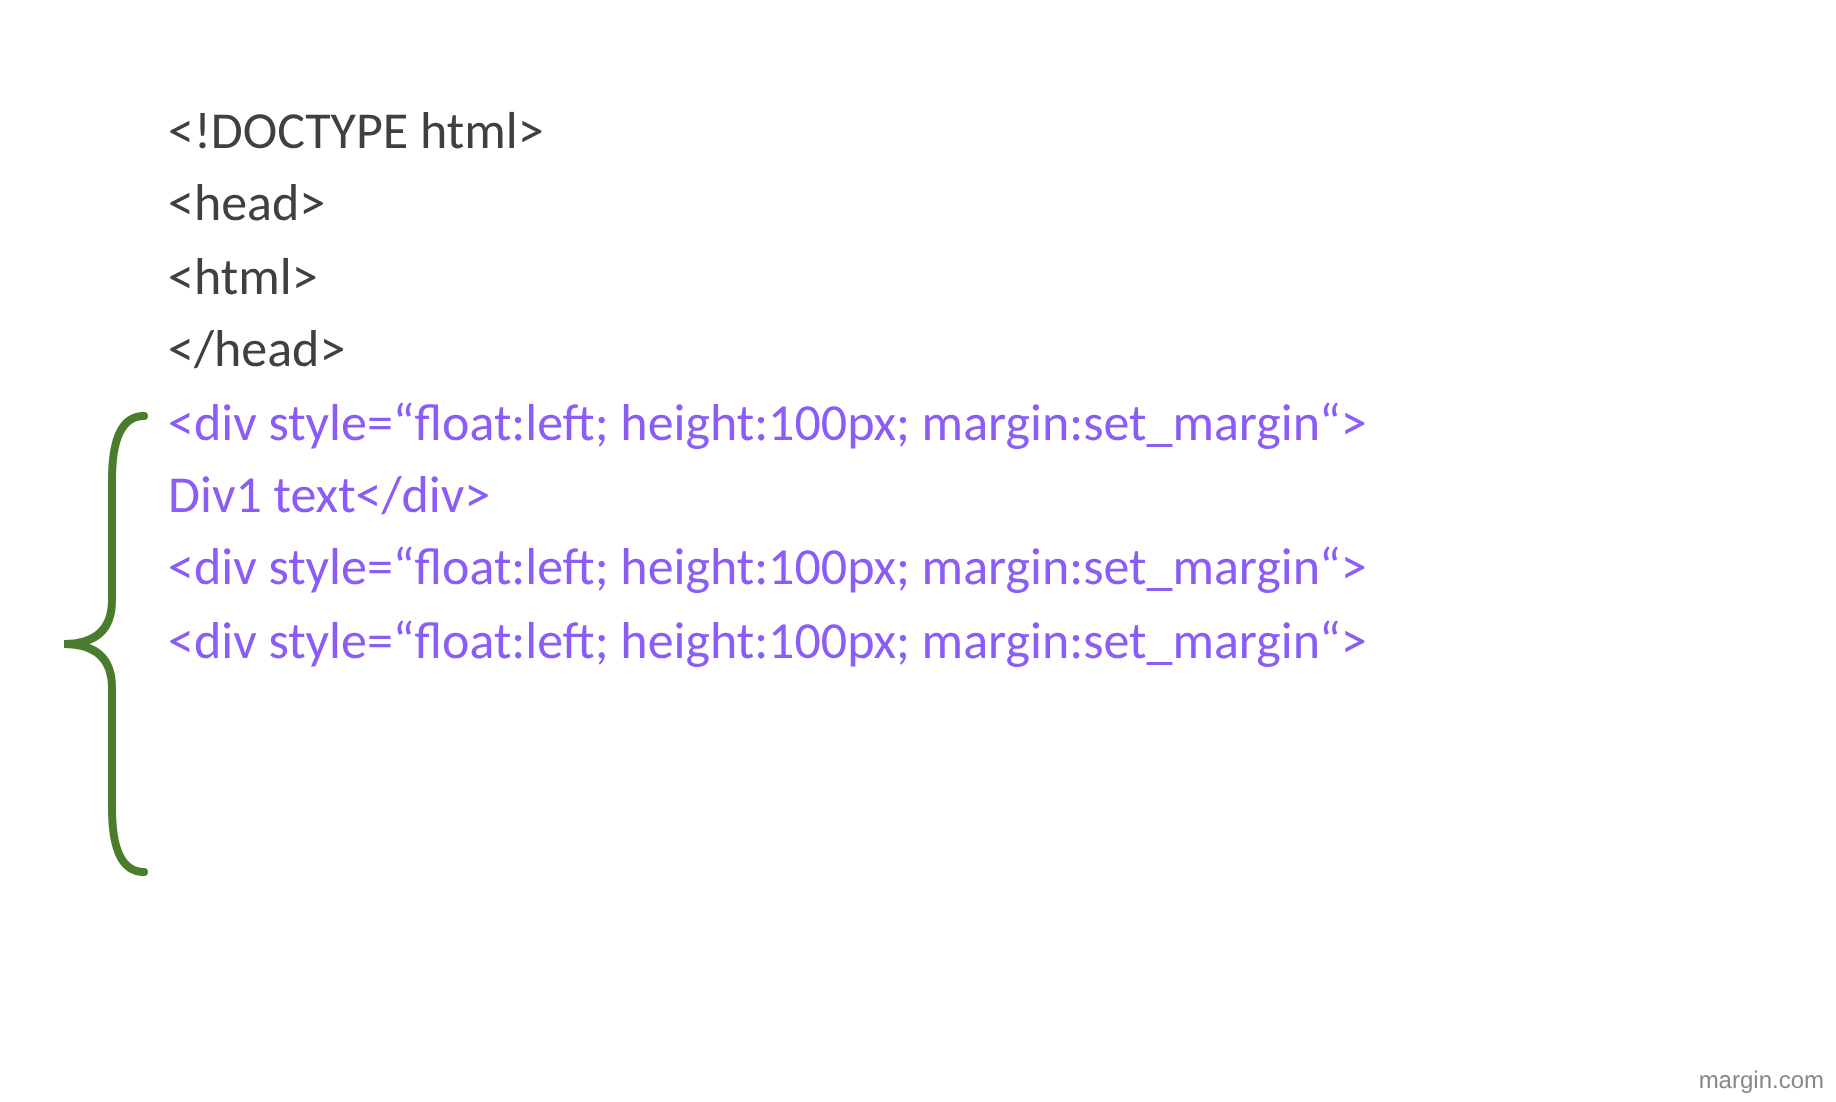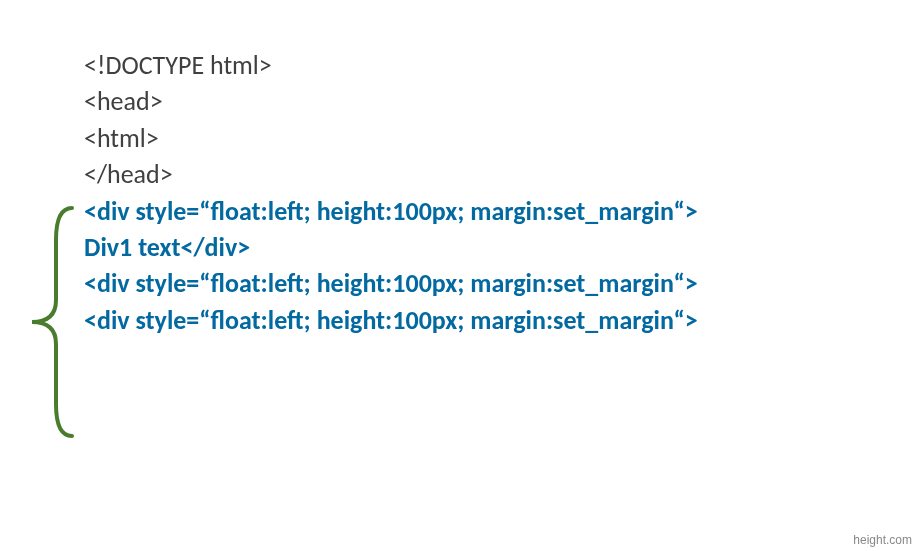--- a/index.html
+++ b/index.html
@@ -17,21 +17,21 @@
     position: absolute;
     left: 84px;
     top: 18px;
     line-height: 1.4;
     margin-top: 29px;
   }
   .line {
     white-space: nowrap;
   }
   .gray { color: #404040; }
-  .green { color: #0369a1; font-weight: bold; }
+  .green { color: #8b5cf6; }
   .bracket {
     position: absolute;
     left: 24px;
     top: 204px;
     width: 54px;
     height: 236px;
   }
   .bracket svg {
     width: 100%;
     height: 100%;
@@ -65,13 +65,13 @@
   <div class="line gray">&lt;!DOCTYPE html&gt;</div>
   <div class="line gray">&lt;head&gt;</div>
   <div class="line gray">&lt;html&gt;</div>
   <div class="line gray">&lt;/head&gt;</div>
   <div class="line green">&lt;div style=“float:left; height:100px; margin:set_margin“&gt;</div>
   <div class="line green">Div1 text&lt;/div&gt;</div>
   <div class="line green">&lt;div style=“float:left; height:100px; margin:set_margin“&gt;</div>
   <div class="line green">&lt;div style=“float:left; height:100px; margin:set_margin“&gt;</div>
 </div>
 
-<div class="watermark">height.com</div>
+<div class="watermark">margin.com</div>
 
 </body></html>

